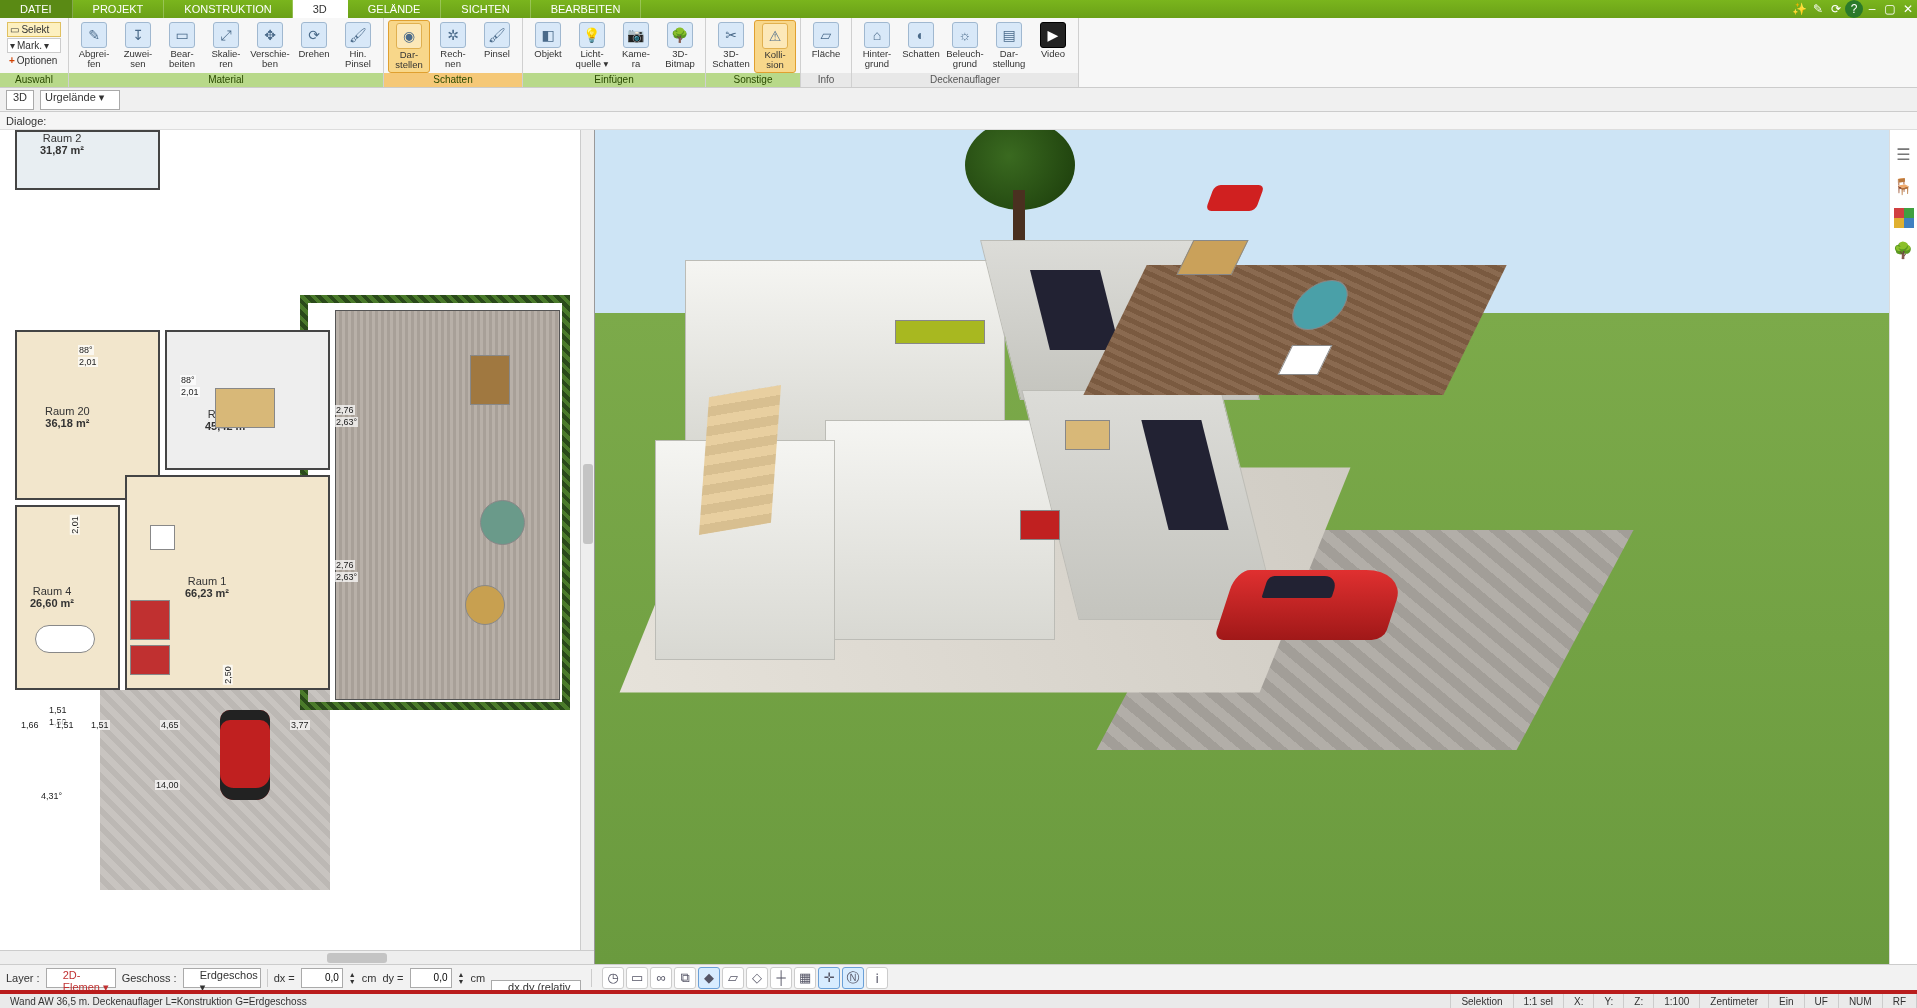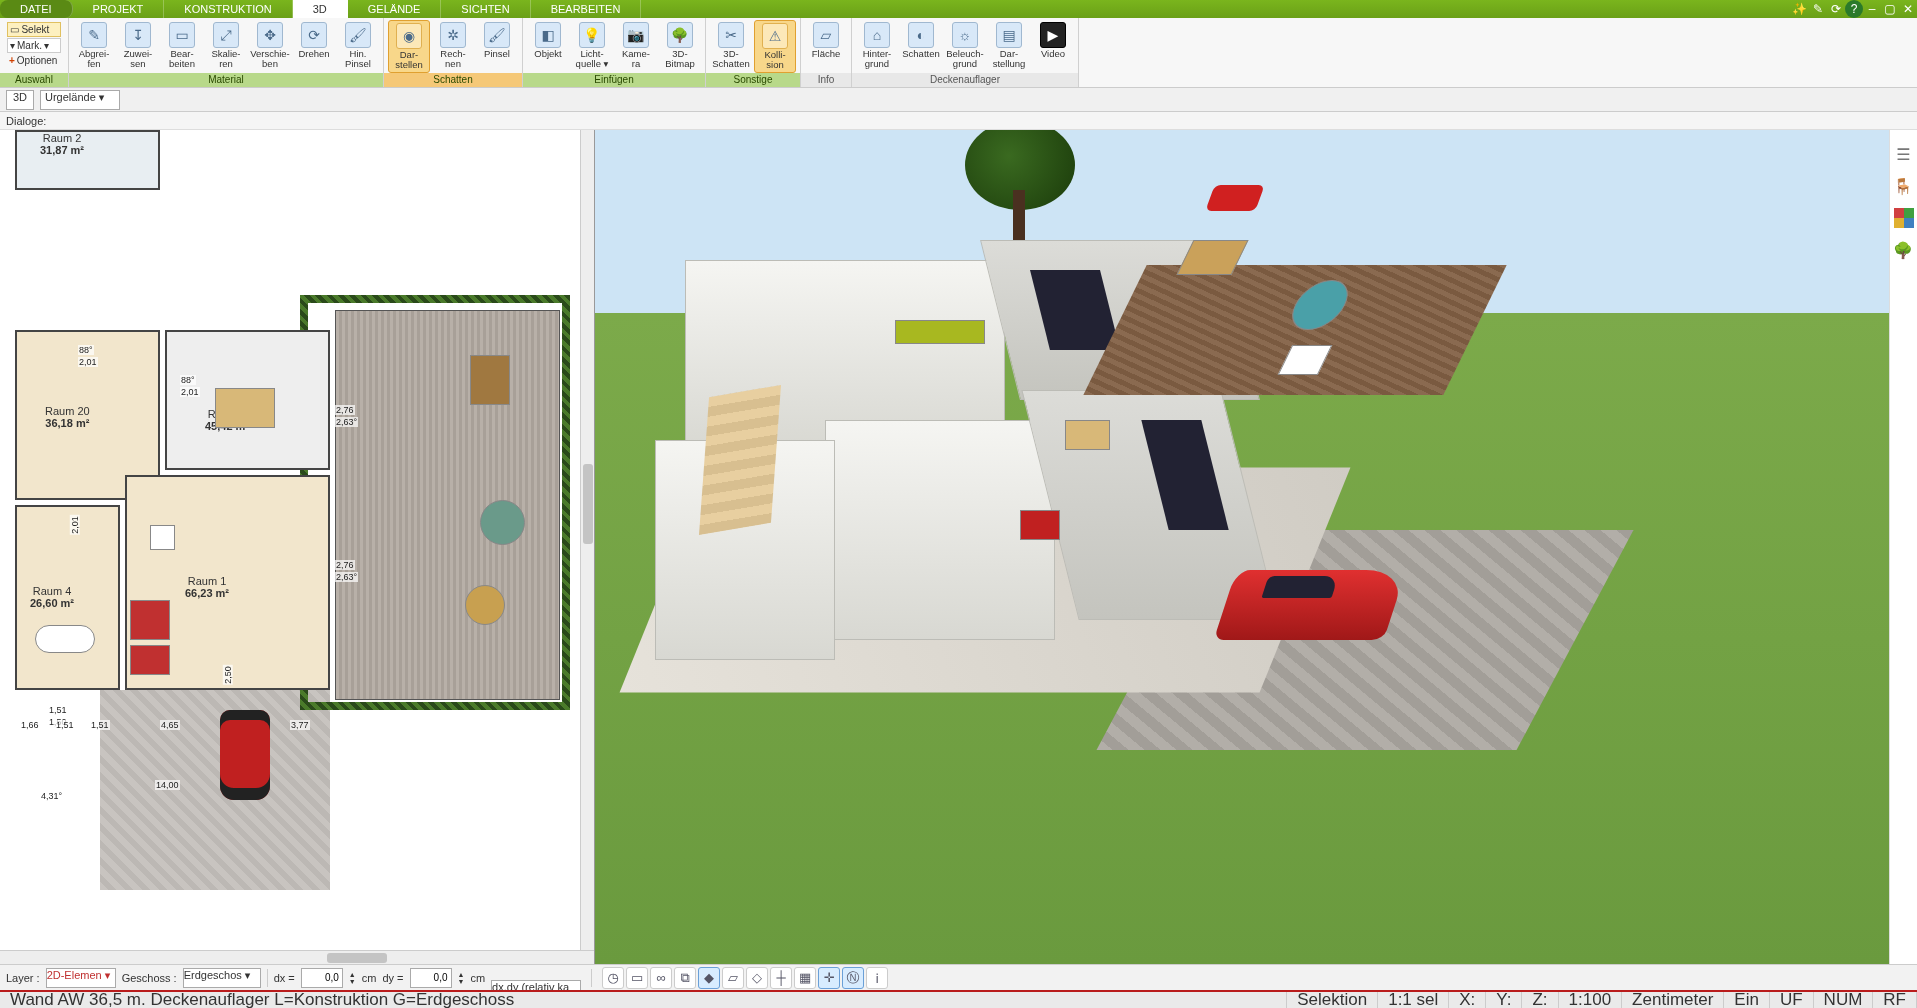--- a/index.html
+++ b/index.html
@@ -2,21 +2,21 @@
 <html><head>
 <meta charset="utf-8">
 <style>
 * { margin: 0; padding: 0; box-sizing: border-box; font-family: "Segoe UI", Tahoma, sans-serif; }
 body { width: 1917px; height: 1008px; background: #f0f0f0; overflow: hidden; display: flex; flex-direction: column; font-size: 11px; color: #333; }
 
 
 .menubar { height: 18px; background: linear-gradient(#7ab51d,#6aa017); display: flex; align-items: stretch; color: #fff; }
 .menubar .tab { padding: 0 20px; display: flex; align-items: center; font-size: 11px; cursor: pointer; border-right: 1px solid rgba(255,255,255,.25); }
 .menubar .tab.active { background: #fff; color: #333; }
-.menubar .tab.file { background: #5a8a14; border-radius: 8px; }
+.menubar .tab.file { background: #5a8a14; }
 .menubar .spacer { flex: 1; }
 .menubar .wicon { width: 18px; display: flex; align-items: center; justify-content: center; color: #fff; font-size: 12px; cursor: pointer; }
 
 
 .ribbon { height: 70px; background: #f7f7f7; border-bottom: 1px solid #ccc; display: flex; align-items: stretch; }
 .rgroup { border-right: 1px solid #d0d0d0; display: flex; flex-direction: column; }
 .rgroup .tools { flex: 1; display: flex; align-items: flex-start; padding: 2px 4px 0 4px; gap: 2px; }
 .rgroup .glabel { height: 14px; background: #b8d98a; color: #2a4a00; text-align: center; font-size: 10px; line-height: 14px; }
 .rgroup.orange .glabel { background: #f5c877; }
 .rgroup.plain .glabel { background: #e8e8e8; color: #555; }
@@ -68,29 +68,29 @@
 
 
 .gutter { position:absolute; right:0; top:0; width:28px; height:100%; background:#fff; border-left:1px solid #ddd; display:flex; flex-direction:column; align-items:center; gap:12px; padding-top:14px; }
 .gutter .gi { width:20px; height:20px; cursor:pointer; display:flex; align-items:center; justify-content:center; font-size:16px; color:#777; }
 .palette { width:20px; height:20px; display:grid; grid-template:1fr 1fr/1fr 1fr; }
 .palette span:nth-child(1){background:#d04040;} .palette span:nth-child(2){background:#40a040;}
 .palette span:nth-child(3){background:#e0b030;} .palette span:nth-child(4){background:#4080c0;}
 
 
 .bottombar { height: 26px; background:#f2f2f2; border-top:1px solid #ccc; display:flex; align-items:center; padding:0 6px; gap:6px; font-size:11px; }
-.bottombar select, .bottombar .combo { height:20px; font-size:11px; border:1px solid #aaa; background:#fff; }
+.bottombar select, .bottombar .combo { height:20px; font-size:11px; border:1px solid #aaa; background:#fff;padding-left:16px; }
 .bottombar input.num { width:42px; height:20px; text-align:right; font-size:10px; border:1px solid #aaa; background:#fff; padding:0 3px; }
 .red { color:#c03030; }
 .iconstrip { display:flex; gap:2px; }
 .iconstrip .ib { width:22px; height:22px; border:1px solid #ccc; background:#fff; border-radius:3px; display:flex; align-items:center; justify-content:center; font-size:13px; color:#556; cursor:pointer; }
 .iconstrip .ib.on { background:#d8ecff; border-color:#6aa0d8; }
 
 
-.status { height: 18px; background:#eaeaea; border-top:2px solid #b91c1c; display:flex; align-items:flex-end; font-size:17px; color:#333; }
+.status { height: 18px; background:#eaeaea; border-top:4px solid #b91c1c; display:flex; align-items:flex-end; font-size:10px; color:#333; }
 .status .cell { padding:0 10px; border-right:1px solid #ccc; height:100%; display:flex; align-items:center; }
 .status .grow { flex:1; }
 </style>
 </head>
 <body>
 
 <div class="menubar">
   <div class="tab file">DATEI</div>
   <div class="tab">PROJEKT</div>
   <div class="tab">KONSTRUKTION</div>

